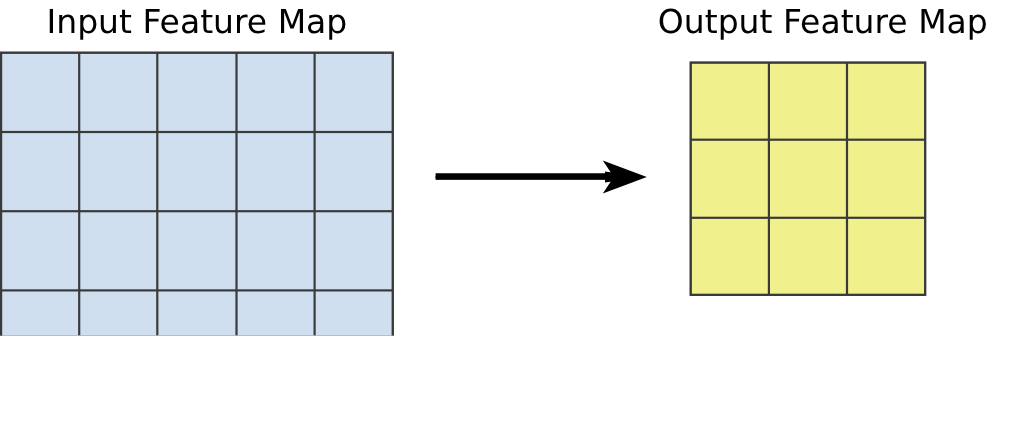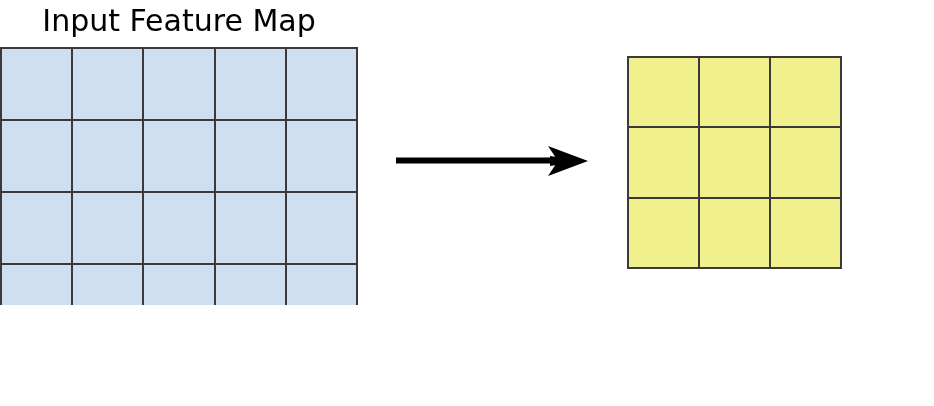--- a/index.html
+++ b/index.html
@@ -111,20 +111,21 @@
       <div class="cell" style="background: rgb(207, 223, 239);"></div>
       <div class="cell" style="background: rgb(207, 223, 239);"></div>
     </div>
 
   <svg id="arrow" viewBox="0 0 198 42">
     <path d="M 4 20 L 158 20 L 158 16 L 193 21 L 158 26 L 158 22 L 4 22 Z" fill="#000000"></path>
     <rect x="4" y="17.5" width="156" height="6" fill="#000000"></rect>
     <path d="M 156 6 L 196 21 L 156 36 L 166 21 Z" fill="#000000"></path>
   </svg>
 
+  <div class="map-title" id="output-title">Output Feature Map</div>
 
   <div class="grid" id="output-grid" style="grid-template-columns: repeat(3, 1fr); grid-template-rows: repeat(3, 1fr); border-color: rgb(58, 58, 58); background: rgb(58, 58, 58);">
       <div class="cell" style="background: rgb(240, 240, 140);"></div>
       <div class="cell" style="background: rgb(240, 240, 140);"></div>
       <div class="cell" style="background: rgb(240, 240, 140);"></div>
       <div class="cell" style="background: rgb(240, 240, 140);"></div>
       <div class="cell" style="background: rgb(240, 240, 140);"></div>
       <div class="cell" style="background: rgb(240, 240, 140);"></div>
       <div class="cell" style="background: rgb(240, 240, 140);"></div>
       <div class="cell" style="background: rgb(240, 240, 140);"></div>

